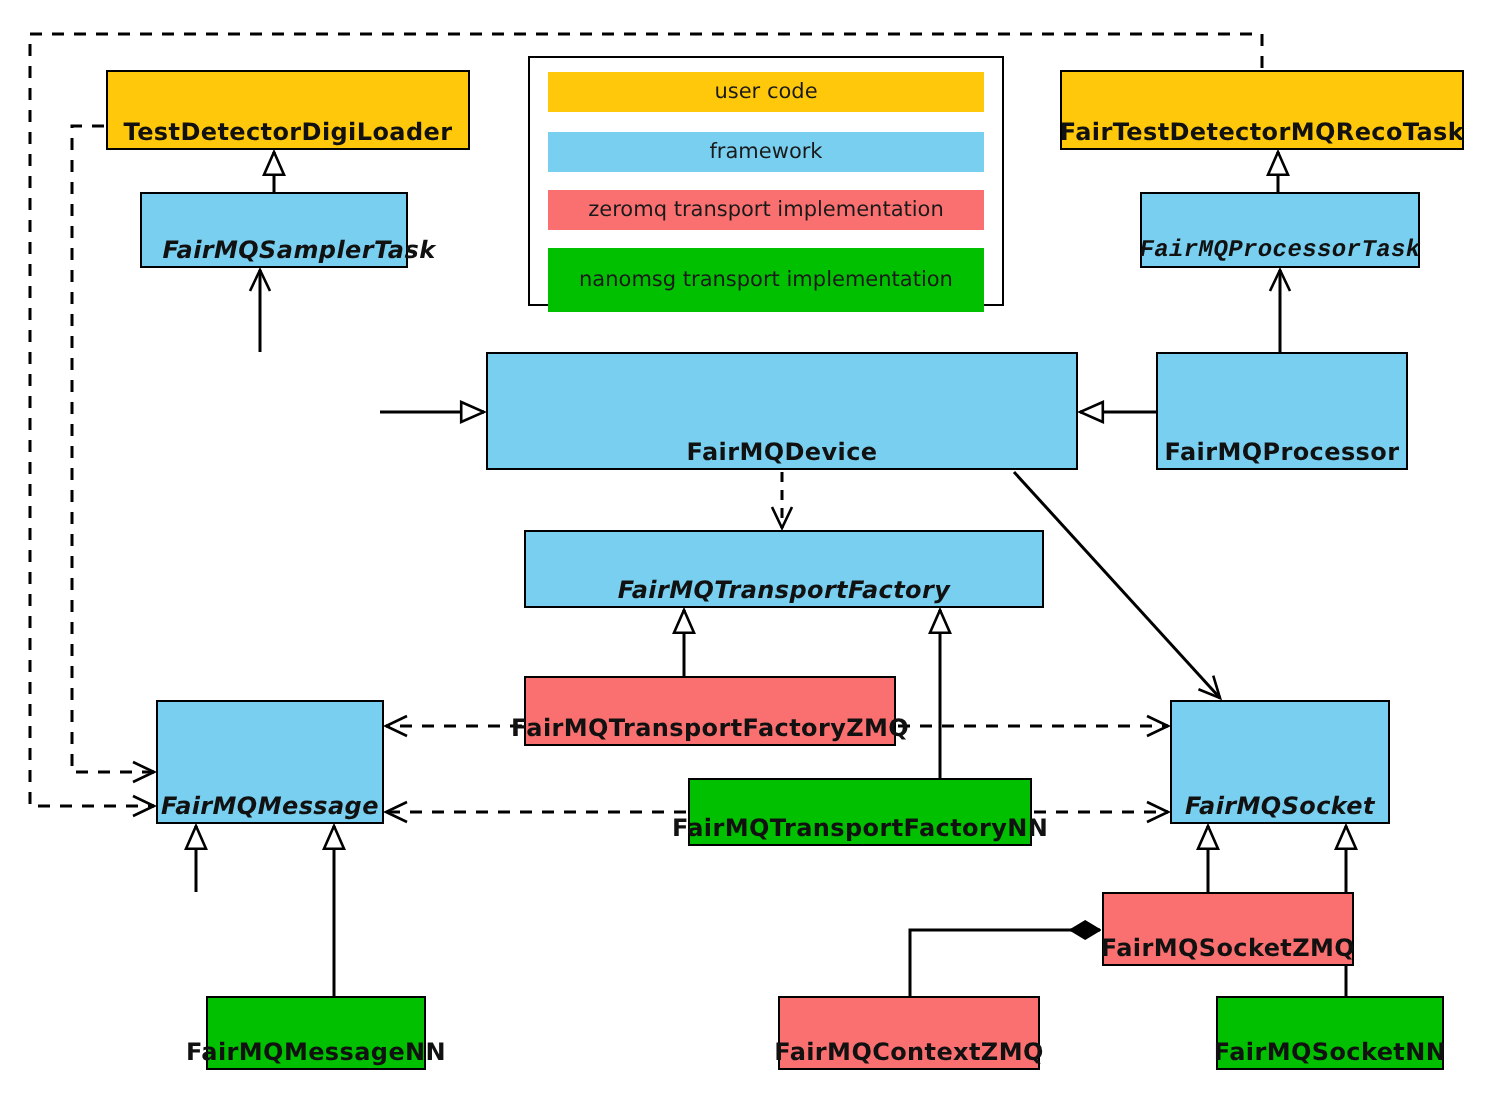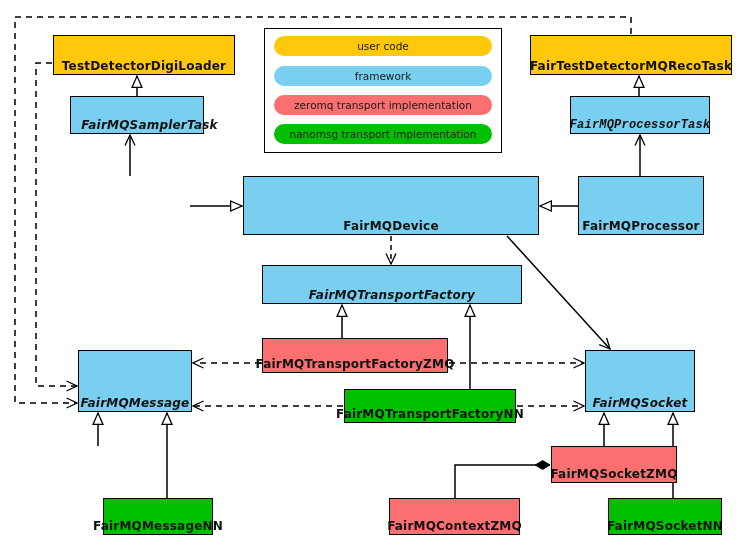--- a/index.html
+++ b/index.html
@@ -9,21 +9,21 @@
   svg{position:absolute;left:0;top:0;width:748px;height:549px;}
   .node{position:absolute;box-sizing:border-box;border:1.6px solid #000;
         display:flex;align-items:flex-end;justify-content:center;
         text-align:center;font-weight:bold;font-size:12px;color:#111;
         letter-spacing:.2px;line-height:1.15;}
   .abstract{font-style:italic;}
   .legendbox{position:absolute;box-sizing:border-box;border:1.6px solid #000;
              background:#fff;}
   .legrow{position:absolute;box-sizing:border-box;
           display:flex;align-items:center;justify-content:center;
-          font-size:10.5px;color:#1a1a1a;font-weight:normal;border-radius:10px;}
+          font-size:10.5px;color:#1a1a1a;font-weight:normal;}
 </style>
 </head>
 <body>
 
 <div id="diagram">
 
   <svg viewBox="0 0 748 549">
     <defs>
       <marker id="hollowtri" markerWidth="14" markerHeight="14" refX="12.4" refY="6" orient="auto" markerUnits="userSpaceOnUse">
         <path d="M1,1 L12.4,6 L1,11 Z" fill="#ffffff" stroke="#000" stroke-width="1.3" stroke-linejoin="miter"></path>
@@ -86,21 +86,21 @@
   </div>
   <div class="legrow" style="left:274px;top:36px;width:218px;height:20px;background:#FFC80A;">
     <span>user code</span>
   </div>
   <div class="legrow" style="left:274px;top:66px;width:218px;height:20px;background:#79CFF0;">
     <span>framework</span>
   </div>
   <div class="legrow" style="left:274px;top:95px;width:218px;height:20px;background:#FA7070;">
     <span>zeromq transport implementation</span>
   </div>
-  <div class="legrow" style="left:274px;top:124px;width:218px;height:20px;background:#00C000;">
+  <div class="legrow" style="left:274px;top:124px;width:218px;height:32px;background:#00C000;">
     <span>nanomsg transport implementation</span>
   </div>
 
   <div class="node" style="left:53px;top:35px;width:182px;height:40px;background:#FFC80A;">
     <span>TestDetectorDigiLoader</span>
   </div>
 
   <div class="node abstract" style="left:70px;top:96px;width:134px;height:38px;background:#79CFF0;padding-left:25px;">
     <span>FairMQSamplerTask</span>
   </div>

